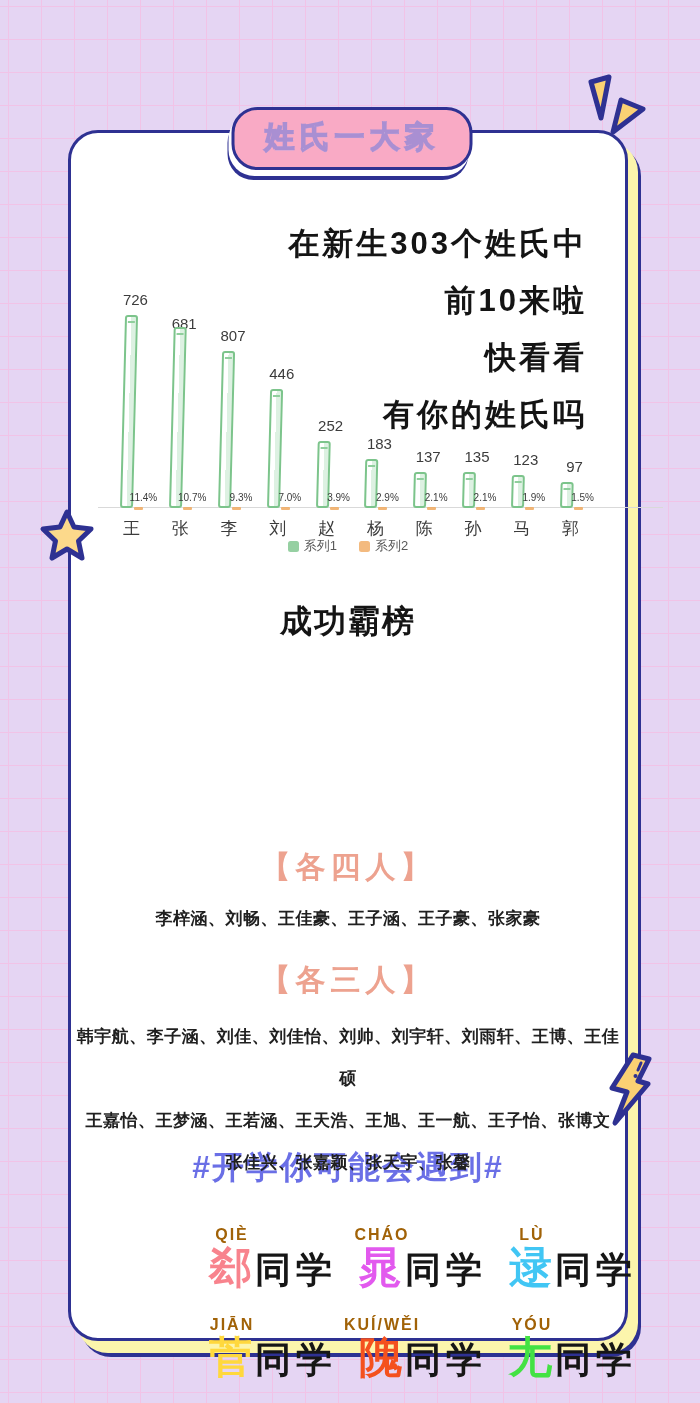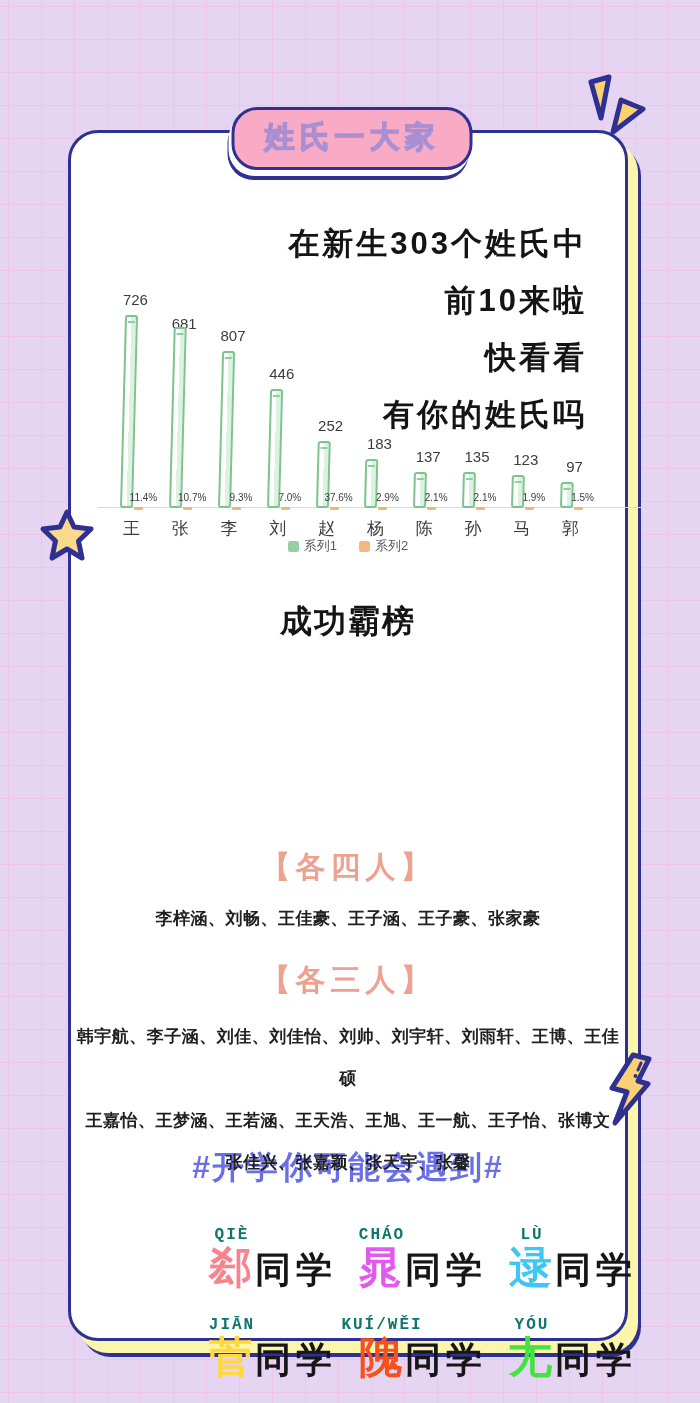--- a/index.html
+++ b/index.html
@@ -88,21 +88,21 @@
   .names3{top:883px;line-height:42px;}
   .hashtag{top:1013px;font-size:32px;font-weight:900;letter-spacing:2px;}
   
   .rare-grid{
     position:absolute;left:116px;top:1093px;width:454px;
     display:grid;grid-template-columns:repeat(3,150px);grid-auto-rows:90px;z-index:2;
   }
   .rare-cell{padding-left:22px;}
   .pinyin{
     width:46px;display:flex;justify-content:center;white-space:nowrap;
-    font-size:16px;font-weight:800;letter-spacing:2px;color:#0f766e;font-family:Liberation Mono, monospace;
+    font-size:16px;font-weight:800;letter-spacing:2px;color:#a16207;
   }
   .rare-row{display:flex;align-items:baseline;margin-top:2px;white-space:nowrap;}
   .rare-char{font-size:43px;font-weight:900;line-height:1;width:46px;text-align:center;}
   .rare-suffix{font-size:36px;font-weight:800;letter-spacing:5px;color:#161616;margin-left:3px;line-height:1;}
 </style>
 </head>
 <body>
 
 <div id="stage">
 
@@ -152,21 +152,21 @@
           <div class="tick2"></div>
           <div class="pct">7.0%</div>
           <div class="cat">刘</div>
         </div>
         <div class="col" style="left: 195.2px;">
           <div class="val" style="bottom:74px">252</div>
           <div class="bar" style="height:67px">
             <span class="cap"></span>
           </div>
           <div class="tick2"></div>
-          <div class="pct">37.6%</div>
+          <div class="pct">3.9%</div>
           <div class="cat">赵</div>
         </div>
         <div class="col" style="left: 244px;">
           <div class="val" style="bottom:56px">183</div>
           <div class="bar" style="height:49px">
             <span class="cap"></span>
           </div>
           <div class="tick2"></div>
           <div class="pct">2.9%</div>
           <div class="cat">杨</div>

